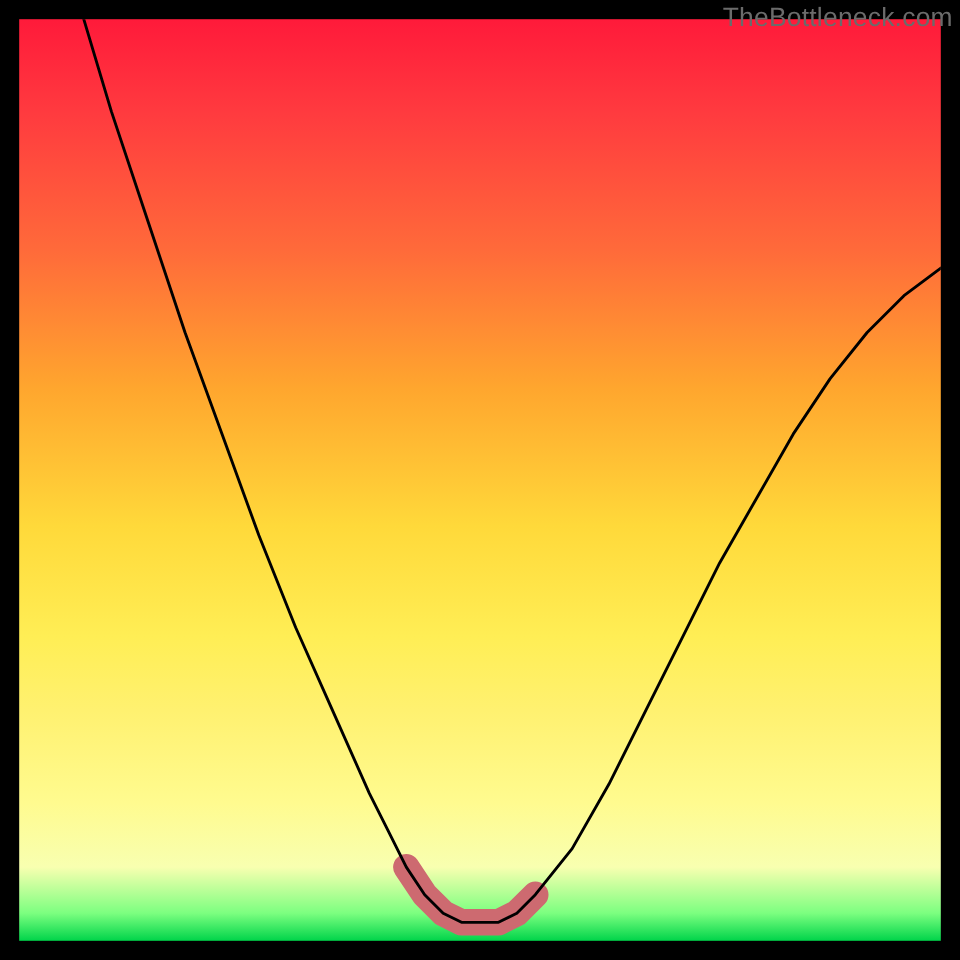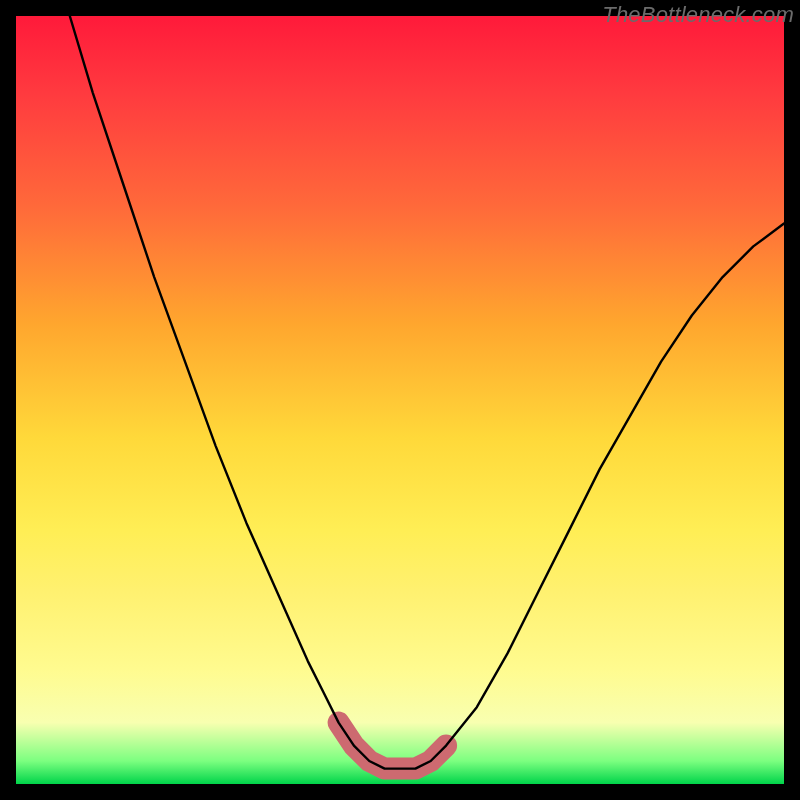--- a/index.html
+++ b/index.html
@@ -32,21 +32,20 @@
   }
   .watermark {
     position: absolute;
     top: 2px;
     right: 6px;
     color: #6b6b6b;
     font-size: 22px;
     font-weight: 500;
     letter-spacing: 0.2px;
     z-index: 5;
-    font-style: italic;
   }
   svg.curve {
     position: absolute;
     left: 0;
     top: 0;
     width: 768px;
     height: 768px;
     z-index: 3;
   }
   .curve-path {

